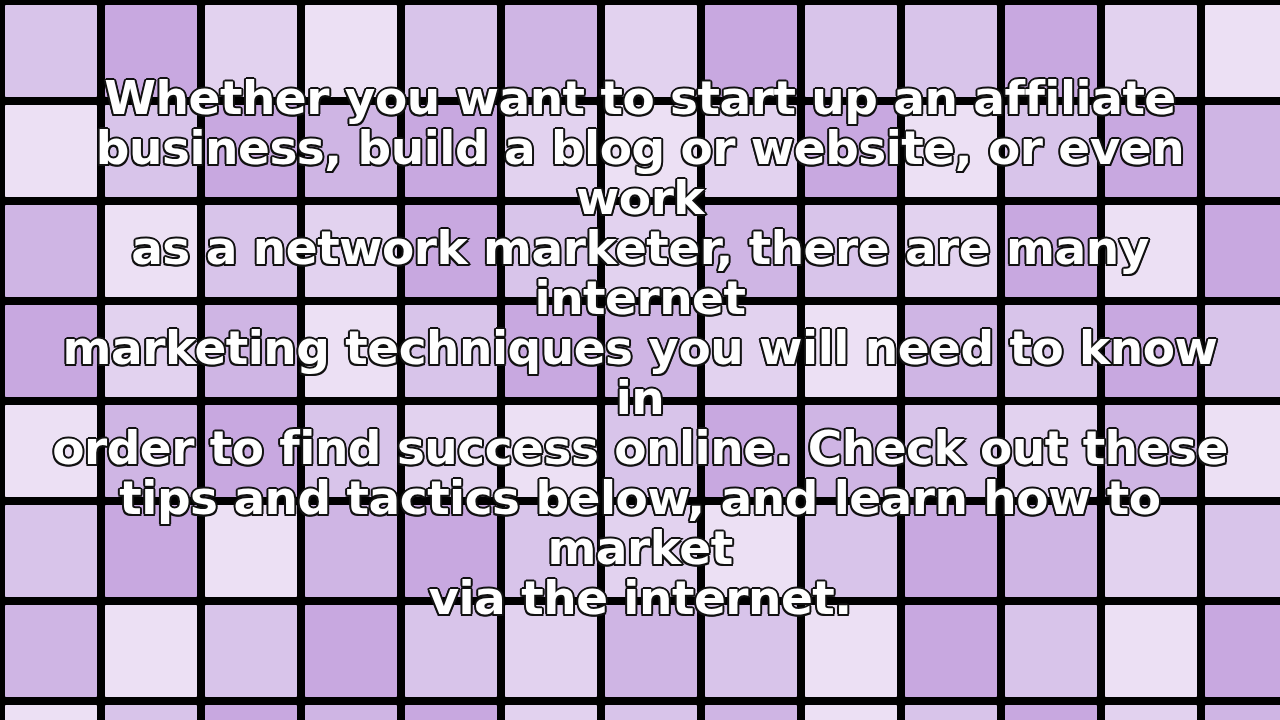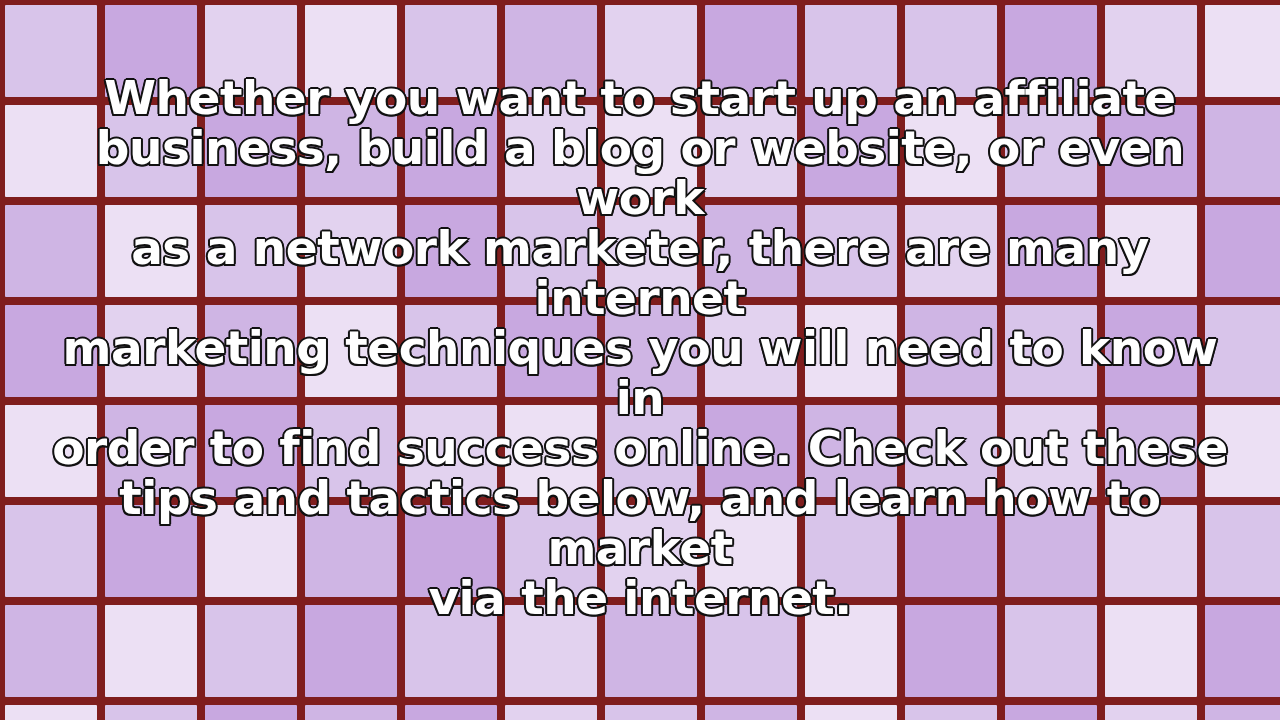--- a/index.html
+++ b/index.html
@@ -66,21 +66,21 @@
        2px 0 0 #111111, -2px 0 0 #111111,
        0 2px 0 #111111, 0 -2px 0 #111111,
        1.5px 1.5px 0 #111111, -1.5px 1.5px 0 #111111,
        1.5px -1.5px 0 #111111, -1.5px -1.5px 0 #111111;
     transform: translateY(-12px);
   }
 </style>
 </head>
 <body>
 
-<div id="slide" style="background: #7f1d1d;">
+<div id="slide" style="background: #000000;">
 
   <div id="tile-grid">
       <div class="tile" style="background: rgb(216, 196, 234);"></div>
       <div class="tile" style="background: rgb(200, 168, 224);"></div>
       <div class="tile" style="background: rgb(226, 210, 239);"></div>
       <div class="tile" style="background: rgb(236, 224, 244);"></div>
       <div class="tile" style="background: rgb(216, 196, 234);"></div>
       <div class="tile" style="background: rgb(207, 181, 228);"></div>
       <div class="tile" style="background: rgb(226, 210, 239);"></div>
       <div class="tile" style="background: rgb(200, 168, 224);"></div>

